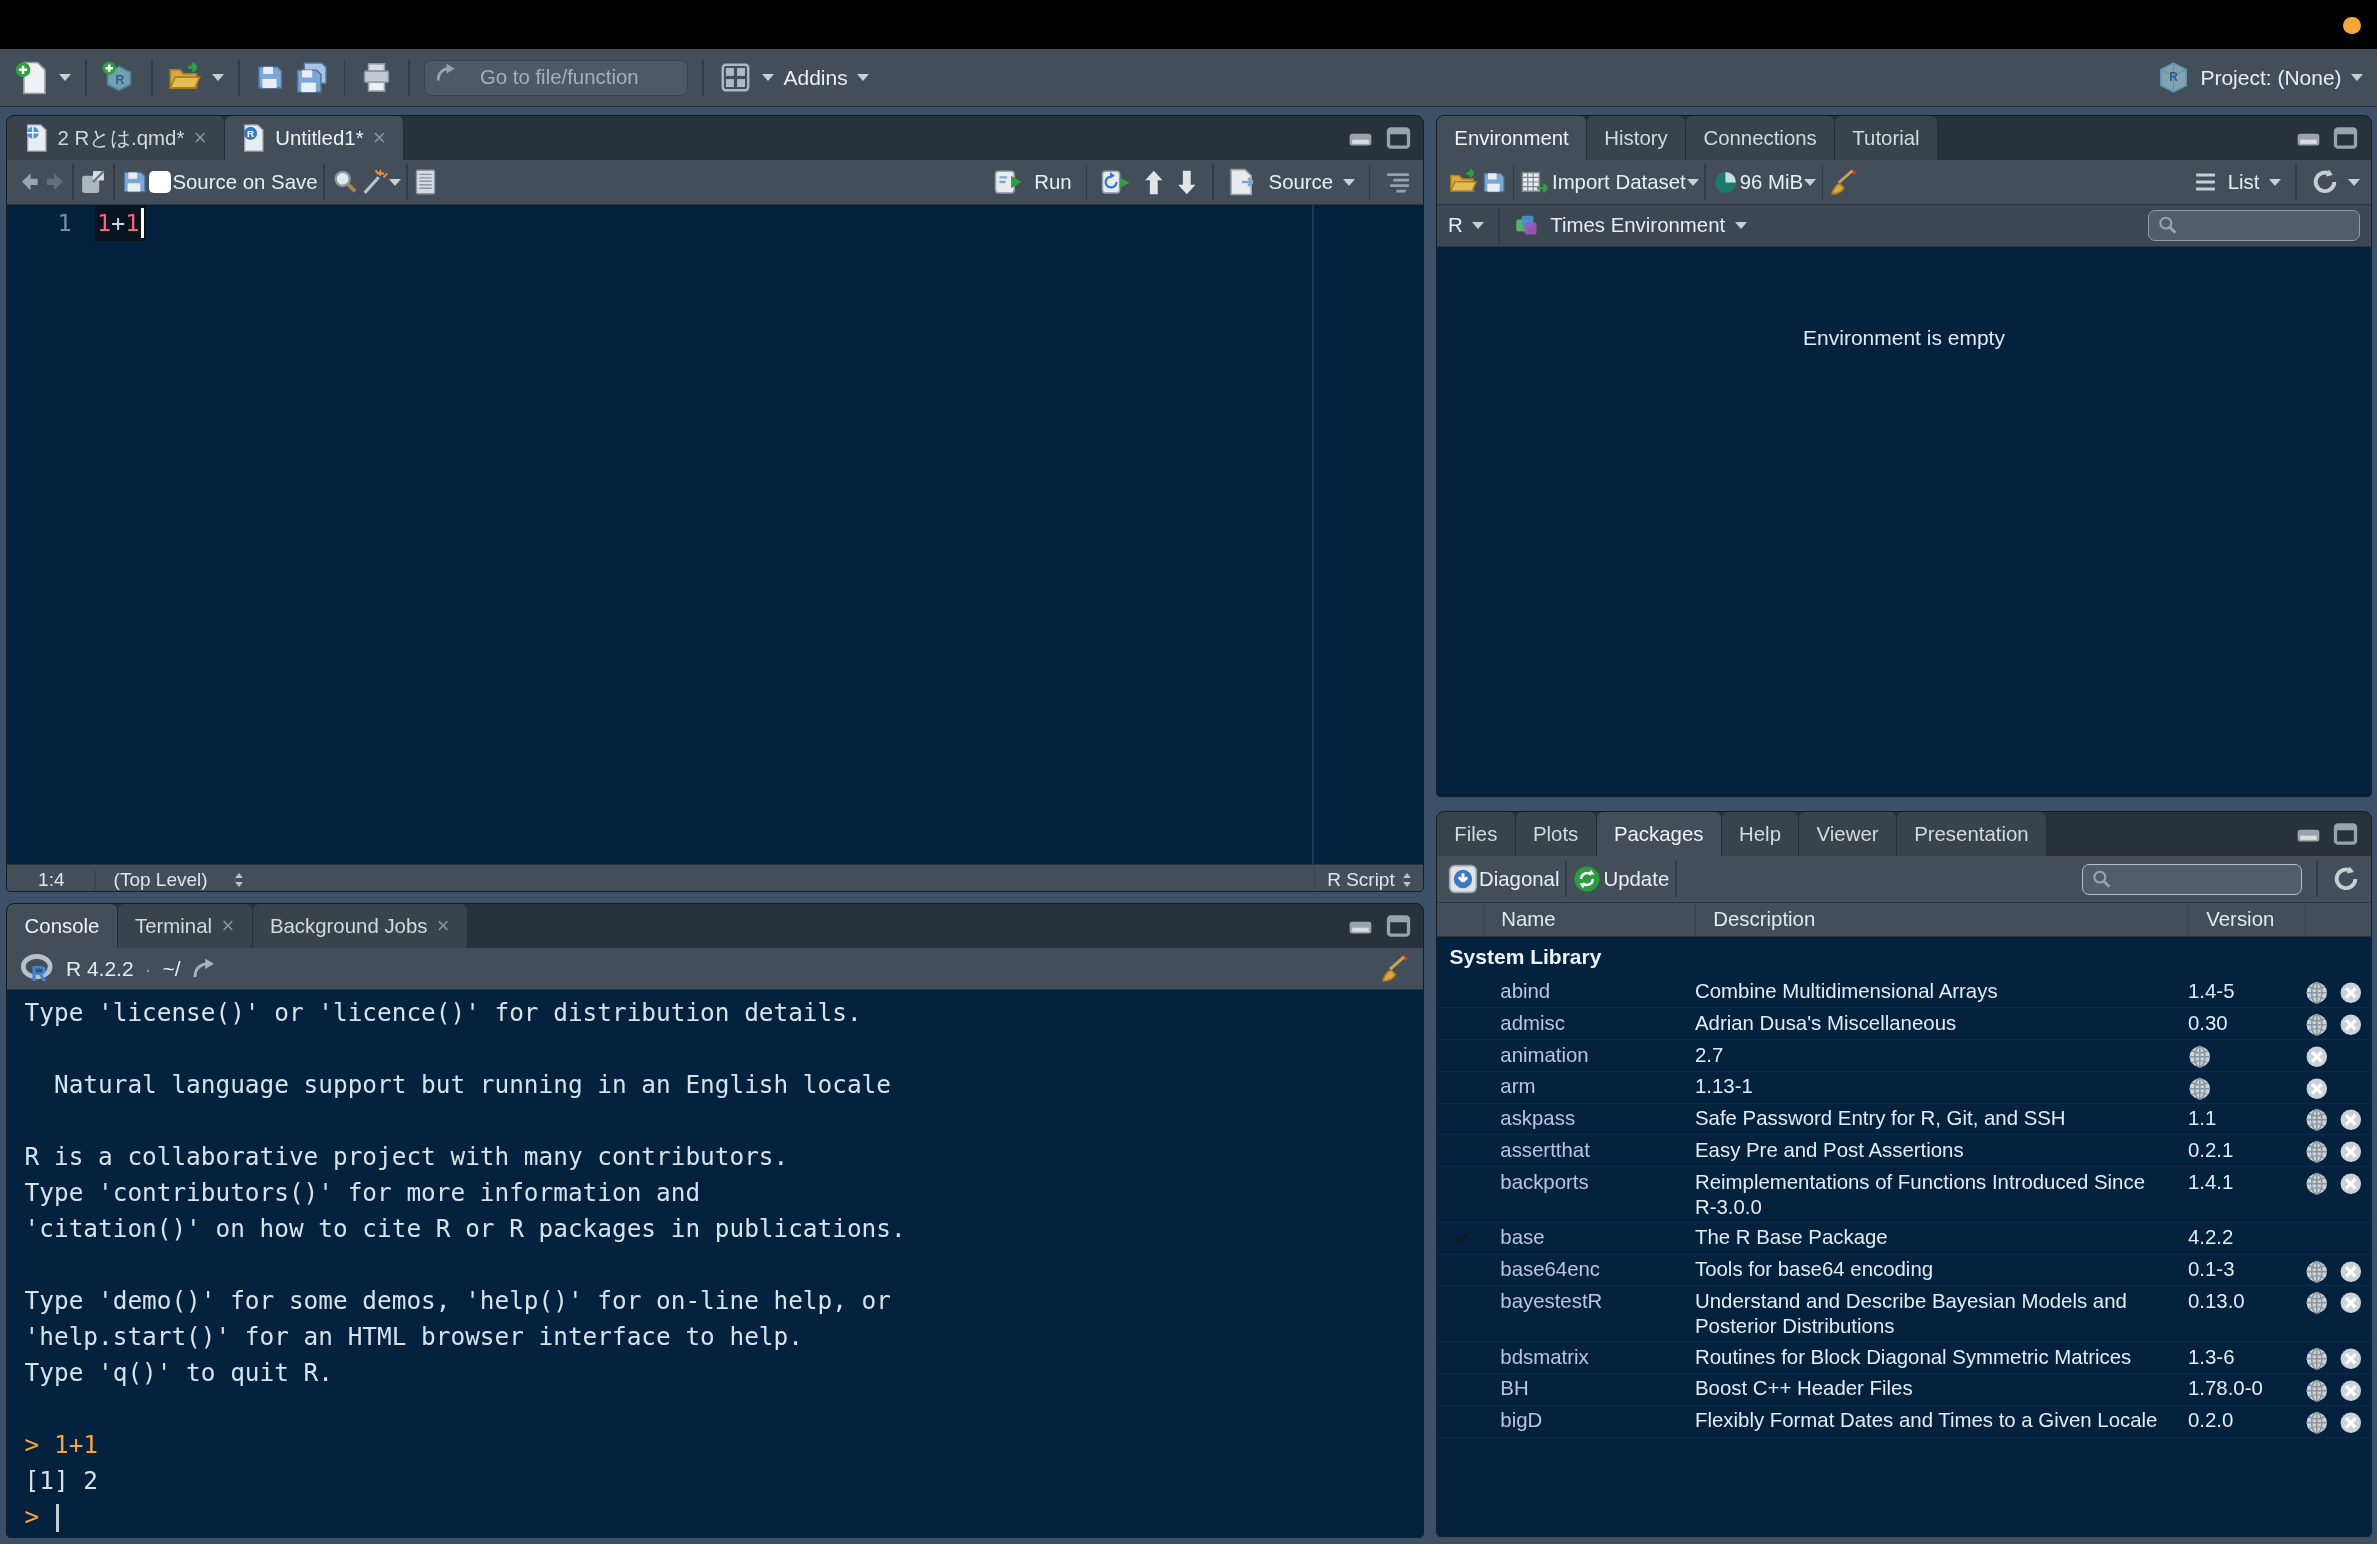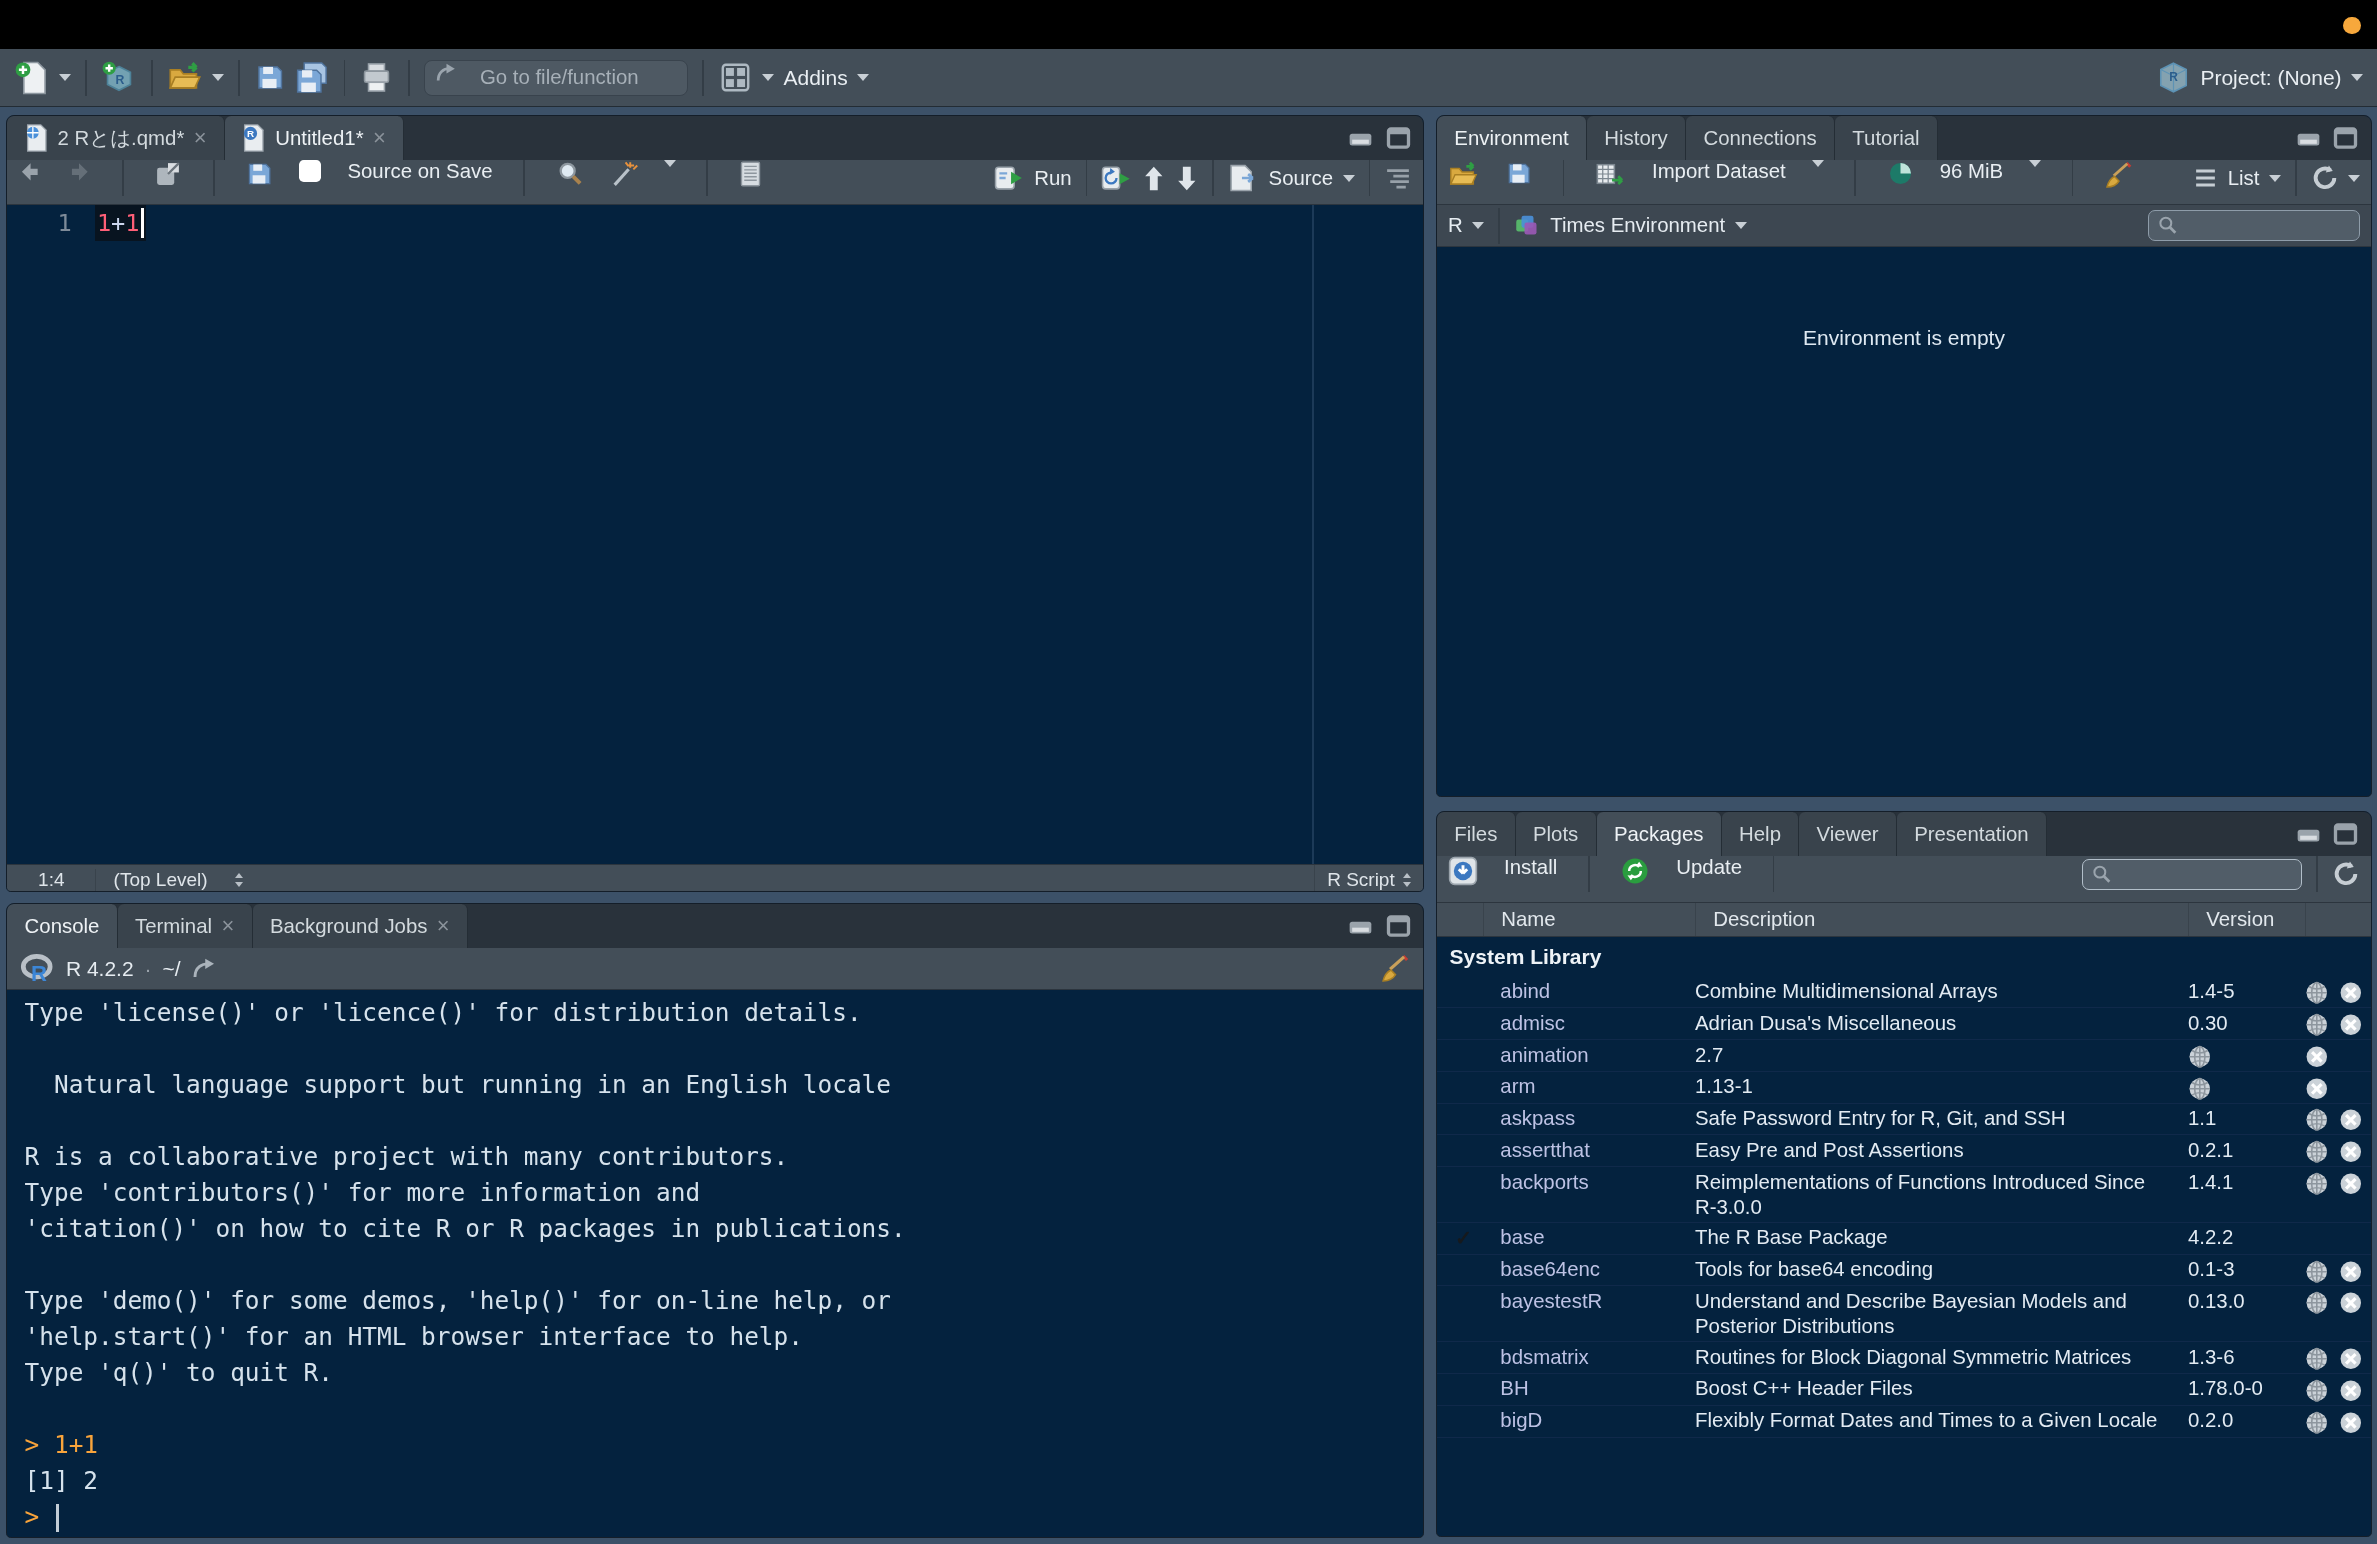--- a/index.html
+++ b/index.html
@@ -30,21 +30,21 @@
   #env-pane{left:1436px;top:115px;width:936px;height:682px}
   #pkg-pane{left:1436px;top:811px;width:936px;height:726px}
 
   .tabstrip{height:44px;background:#29323b;display:flex;align-items:stretch}
   .tab{display:flex;align-items:center;gap:9.4px;padding:0 17.3px;font-size:20.4px;color:#d3dade;background:#39434c;
        border-right:1.6px solid #242d35;border-radius:6.3px 6.3px 0 0;flex:none}
   .tab.active{background:#434e58;color:#eef2f5}
   .tab .close{font-size:22px;color:#8b939b;line-height:1}
   .winctl{margin-left:auto;display:flex;align-items:center;gap:12.6px;padding-right:12.6px}
 
-  .ptoolbar{height:44px;background:#434e58;display:flex;align-items:flex-start;padding:0 11px;gap:26px;font-size:20.4px;
+  .ptoolbar{height:44px;background:#434e58;display:flex;align-items:center;padding:0 11px;gap:1px;font-size:20.4px;
             border-bottom:0.8px solid #2c353e;color:#e9eef2}
   .ptb-right{margin-left:auto;display:flex;align-items:center;gap:9.4px}
 
   
   #editor{position:relative;height:659px;font-family:"DejaVu Sans Mono",monospace;font-size:23.6px}
   .marginline{position:absolute;left:1305px;top:0;bottom:0;width:1.6px;background:#1c3a58}
   .codeline{display:flex;height:36px;line-height:36px}
   .gutter{width:88px;text-align:right;padding-right:23.6px;box-sizing:border-box;color:#7e8b99;flex:none}
   .codebox{background:#081420;padding:0 1.6px;display:flex;align-items:center}
   .tok.num{color:#ff5f77}.tok.op{color:#ccd6ee}
@@ -578,21 +578,21 @@
     </div>
   </div>
   <div class="ptoolbar" style="height:46px">
     <span class="icon">
         <svg width="30" height="30" viewBox="0 0 36 36">
           <rect x="2" y="2" width="32" height="32" rx="6" fill="#dfe4e8" stroke="#9aa3ab" stroke-width="2"></rect>
           <circle cx="18" cy="18" r="11" fill="#3c78c0"></circle>
           <path d="M18 11v10m0 0l-5-5m5 5l5-5" stroke="#fff" stroke-width="3.5" fill="none"></path>
         </svg>
       </span>
-    <span>Install</span>
+    <span>Diagonal</span>
     <span class="tdiv"></span>
     <span class="icon">
         <svg width="30" height="30" viewBox="0 0 36 36">
           <circle cx="18" cy="18" r="15" fill="#2a9d3f"></circle>
           <path d="M11 18a7 7 0 0 1 12-5M25 18a7 7 0 0 1-12 5" stroke="#fff" stroke-width="3" fill="none"></path>
           <path d="M23 7l4 6-8-1zM13 29l-4-6 8 1z" fill="#fff"></path>
         </svg>
       </span>
     <span>Update</span>
     <span class="tdiv"></span>

